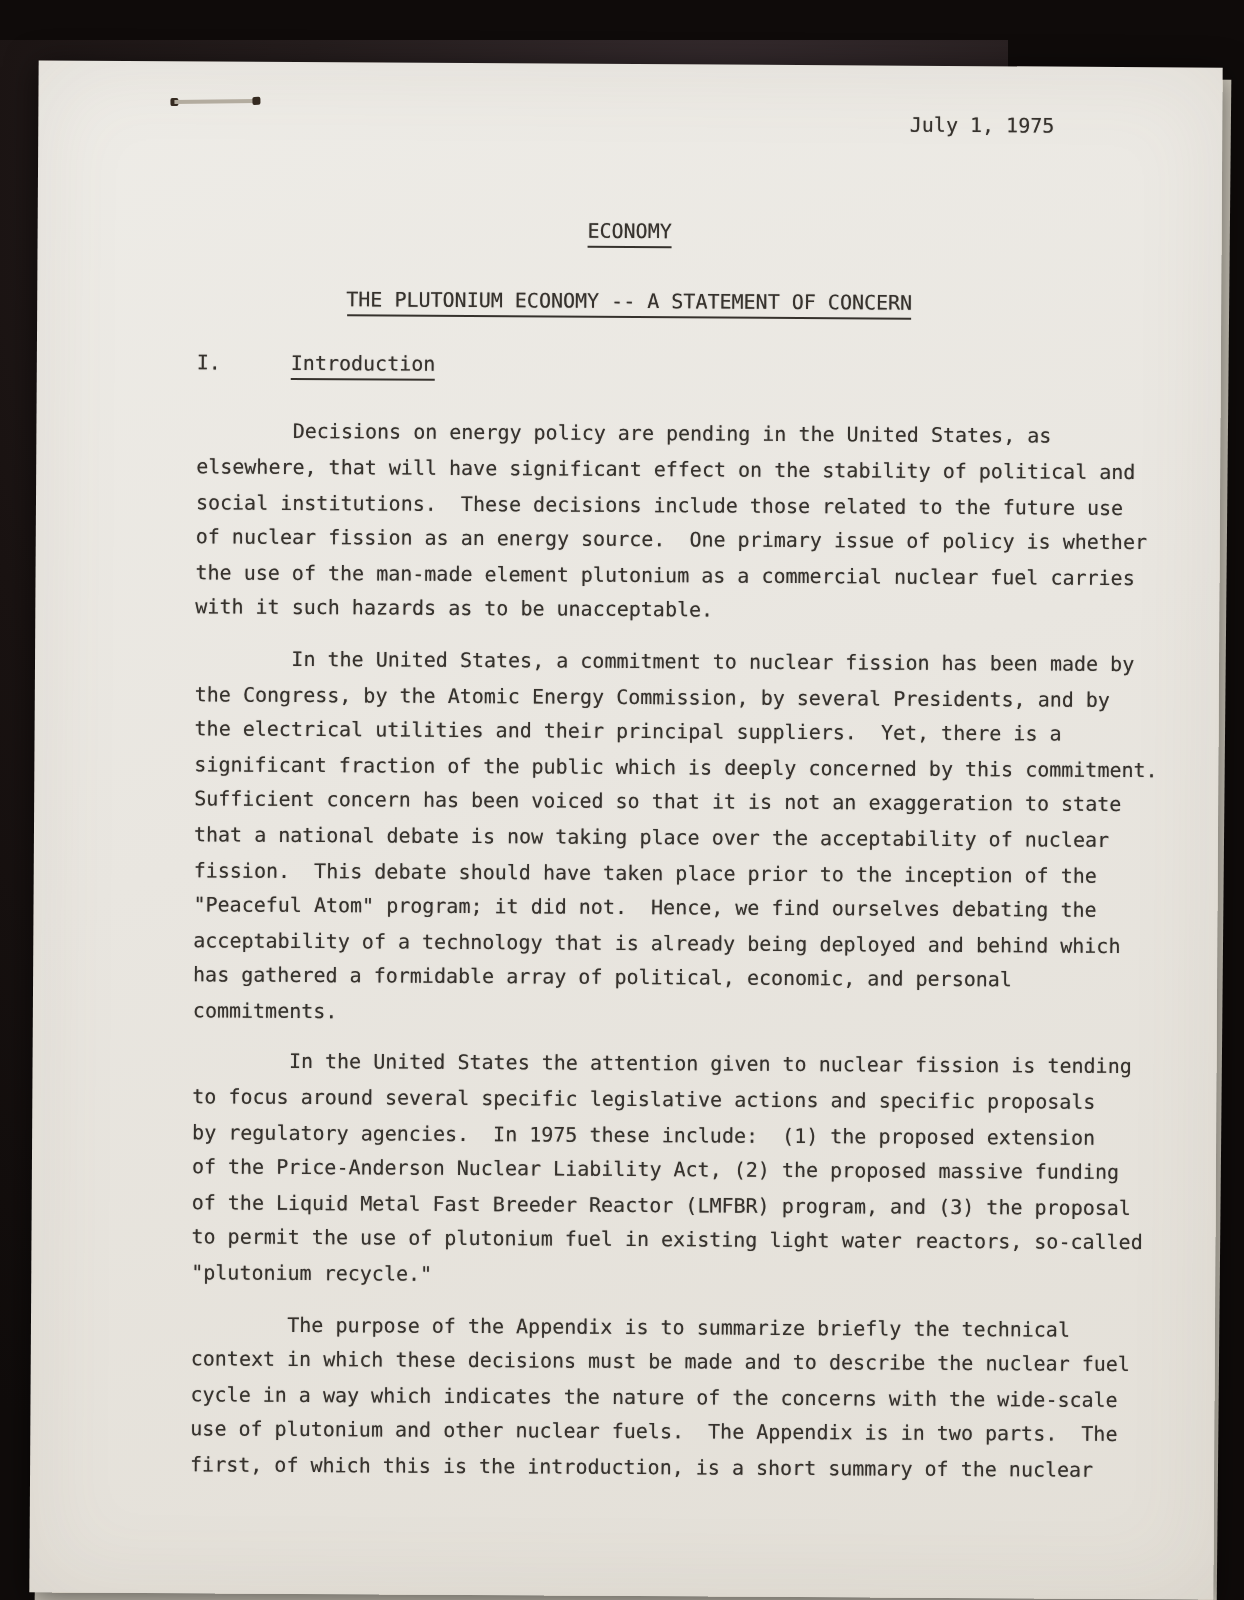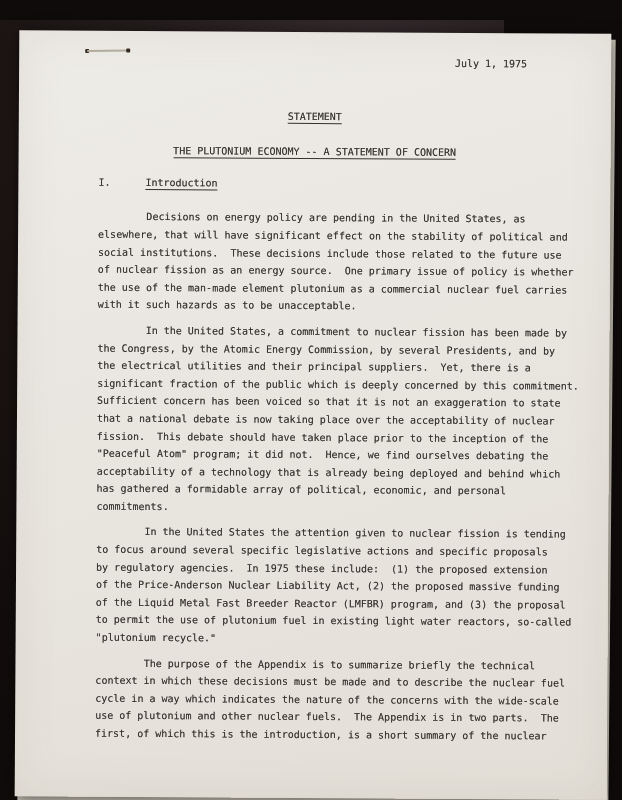--- a/index.html
+++ b/index.html
@@ -107,21 +107,21 @@
   <div class="paper">
     <div class="staple">
       <span class="dot l"></span>
       <span class="bar"></span>
       <span class="dot r"></span>
     </div>
 
     <div class="date">July 1, 1975</div>
 
     <div class="h1">
-      <span class="u">STATEMENT</span>
+      <span class="u">ECONOMY</span>
     </div>
 
     <div class="h2">
       <span class="u">THE PLUTONIUM ECONOMY -- A STATEMENT OF CONCERN</span>
     </div>
 
     <div class="section">
       <span class="num">I.</span><span class="u">Introduction</span>
     </div>
 

